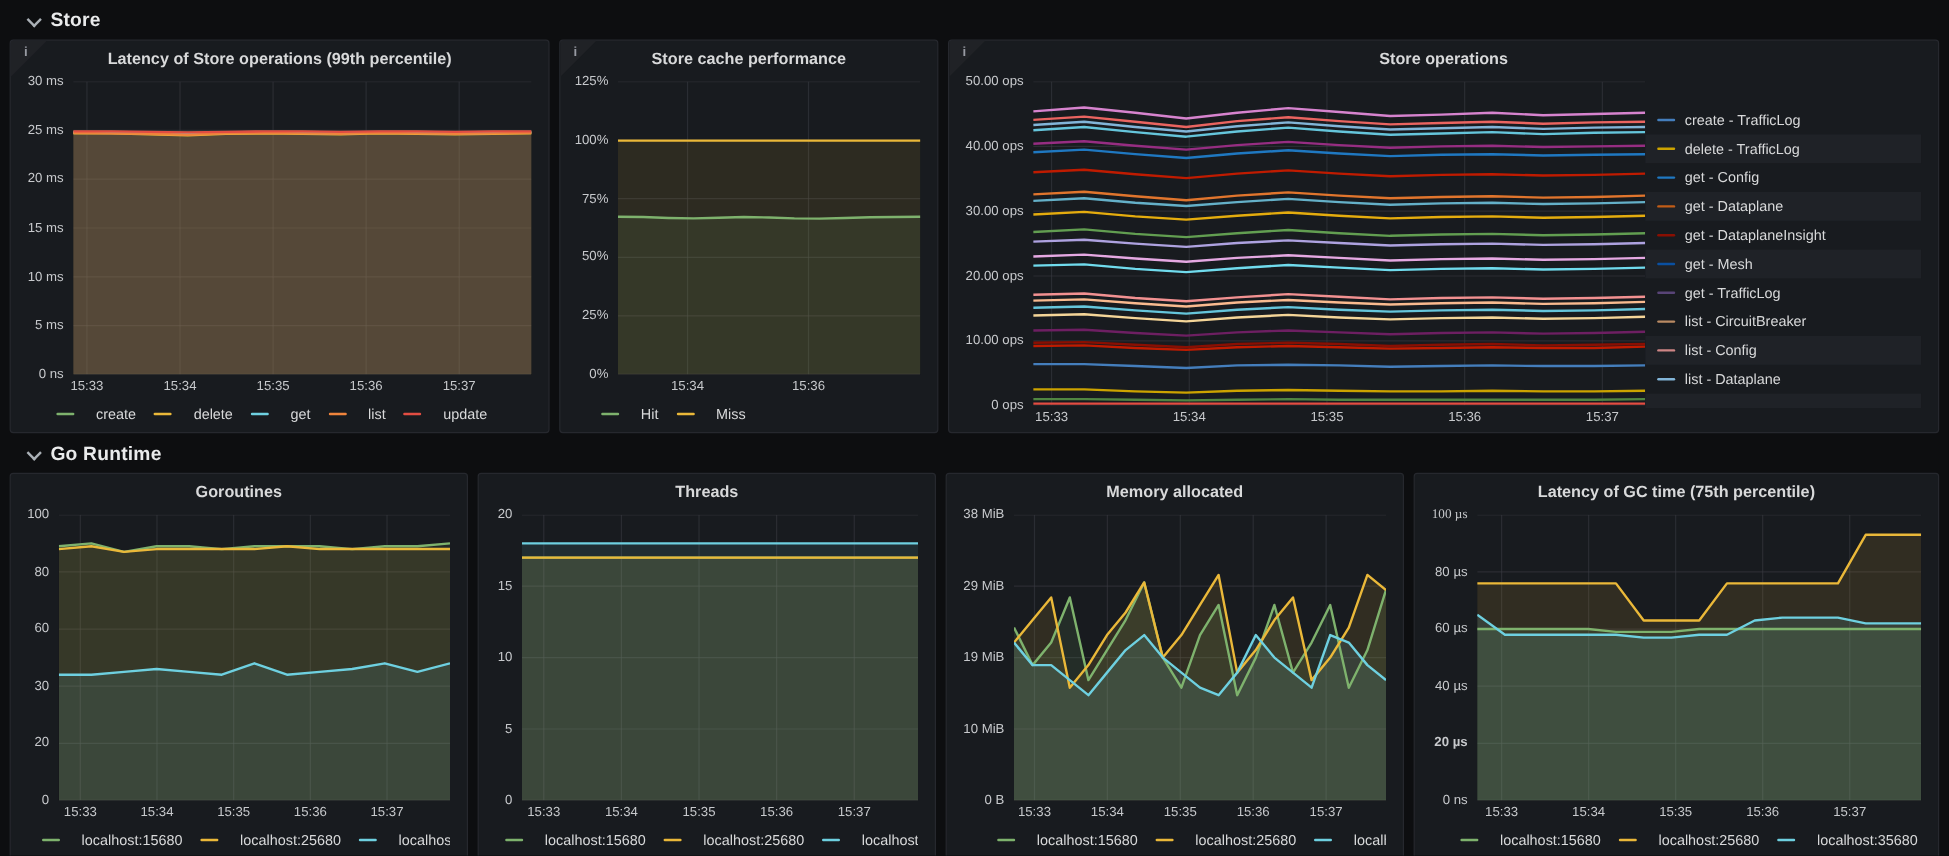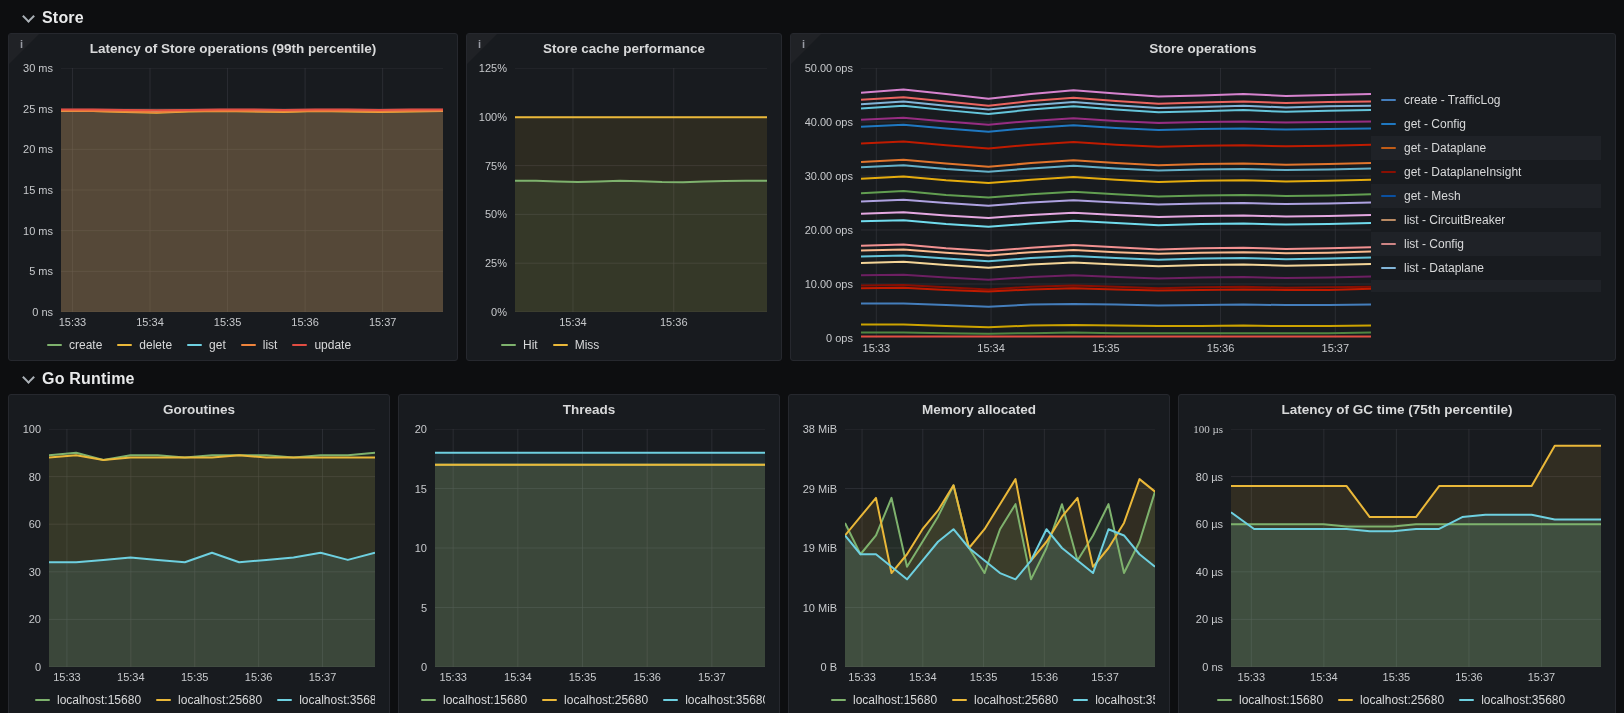--- a/index.html
+++ b/index.html
@@ -25,21 +25,21 @@
   .c-main{flex:1;display:flex;flex-direction:column;min-width:0;}
   .c-body{flex:1;display:flex;min-height:0;}
   .c-yaxis{position:relative;flex:none;}
   .c-ylab{position:absolute;right:8px;transform:translateY(50%);font-size:11px;color:#c7c9cc;white-space:nowrap;}
   .c-plot{flex:1;position:relative;min-width:0;}
   .c-plot svg{position:absolute;left:0;top:0;width:100%;height:100%;display:block;}
   .c-xaxis{height:20px;position:relative;flex:none;}
   .c-xlab{position:absolute;top:4px;transform:translateX(-50%);font-size:11px;color:#c7c9cc;white-space:nowrap;}
   .c-legend-b{height:26px;flex:none;display:flex;align-items:center;gap:15px;padding-left:20px;
     font-size:12px;color:#d8d9da;overflow:hidden;}
-  .lg-item{display:flex;align-items:center;gap:7px;cursor:pointer;white-space:nowrap;}
+  .lg-item{display:flex;align-items:center;gap:18px;cursor:pointer;white-space:nowrap;}
   .lg-line{width:15px;height:2px;border-radius:1px;flex:none;}
   .c-legend-r{width:230px;flex:none;padding-top:20px;font-size:12px;color:#d8d9da;overflow:hidden;}
   .lg-row{display:flex;align-items:center;gap:8px;height:24px;padding:0 10px;cursor:pointer;white-space:nowrap;}
   .lg-row.alt{background:#1f2227;}
   .lg-row.partial{height:12px;}
 </style>
 </head>
 <body>
 
 <div class="page">
@@ -244,35 +244,43 @@
                 <div class="c-xlab" style="left: 48%;">15:35</div>
                 <div class="c-xlab" style="left: 70.5%;">15:36</div>
                 <div class="c-xlab" style="left: 93%;">15:37</div>
               </div>
             </div>
             <div class="c-legend-r">
               <div class="lg-row">
                 <div class="lg-line" style="background: rgb(68, 126, 188);"></div>
                 <span>create - TrafficLog</span>
               </div>
+              <div class="lg-row alt">
+                <div class="lg-line" style="background: rgb(204, 163, 0);"></div>
+                <span>delete - TrafficLog</span>
+              </div>
               <div class="lg-row">
                 <div class="lg-line" style="background: rgb(31, 120, 193);"></div>
                 <span>get - Config</span>
               </div>
               <div class="lg-row alt">
                 <div class="lg-line" style="background: rgb(193, 92, 23);"></div>
                 <span>get - Dataplane</span>
               </div>
               <div class="lg-row">
                 <div class="lg-line" style="background: rgb(137, 15, 2);"></div>
                 <span>get - DataplaneInsight</span>
               </div>
               <div class="lg-row alt">
                 <div class="lg-line" style="background: rgb(10, 80, 161);"></div>
                 <span>get - Mesh</span>
+              </div>
+              <div class="lg-row">
+                <div class="lg-line" style="background: rgb(88, 68, 119);"></div>
+                <span>get - TrafficLog</span>
               </div>
               <div class="lg-row">
                 <div class="lg-line" style="background: rgb(185, 138, 99);"></div>
                 <span>list - CircuitBreaker</span>
               </div>
               <div class="lg-row alt">
                 <div class="lg-line" style="background: rgb(206, 133, 133);"></div>
                 <span>list - Config</span>
               </div>
               <div class="lg-row">
@@ -472,21 +480,21 @@
         </div>
     </div>
     <div class="panel wlast">
       <div class="panel-title">Latency of GC time (75th percentile)</div>
       <div class="chart">
           <div class="c-root">
             <div class="c-main">
               <div class="c-body">
                 <div class="c-yaxis" style="width: 46px;">
                   <div class="c-ylab" style="bottom: 0%;">0 ns</div>
-                  <div class="c-ylab" style="bottom: 20%;">20 µs</div>
+                  <div class="c-ylab" style="bottom: 20%; font-weight: bold;">20 µs</div>
                   <div class="c-ylab" style="bottom: 40%;">40 µs</div>
                   <div class="c-ylab" style="bottom: 60%;">60 µs</div>
                   <div class="c-ylab" style="bottom: 80%;">80 µs</div>
                   <div class="c-ylab" style="bottom: 100%; font-family: Liberation Serif, serif;">100 µs</div>
                 </div>
                 <div class="c-plot">
                   <svg viewBox="0 0 100 100" preserveAspectRatio="none">
                     <line x1="0" x2="100" y1="100" y2="100" stroke="#3a3d43" stroke-opacity="0.55" vector-effect="non-scaling-stroke"></line>
                     <line x1="0" x2="100" y1="80" y2="80" stroke="#3a3d43" stroke-opacity="0.55" vector-effect="non-scaling-stroke"></line>
                     <line x1="0" x2="100" y1="60" y2="60" stroke="#3a3d43" stroke-opacity="0.55" vector-effect="non-scaling-stroke"></line>

